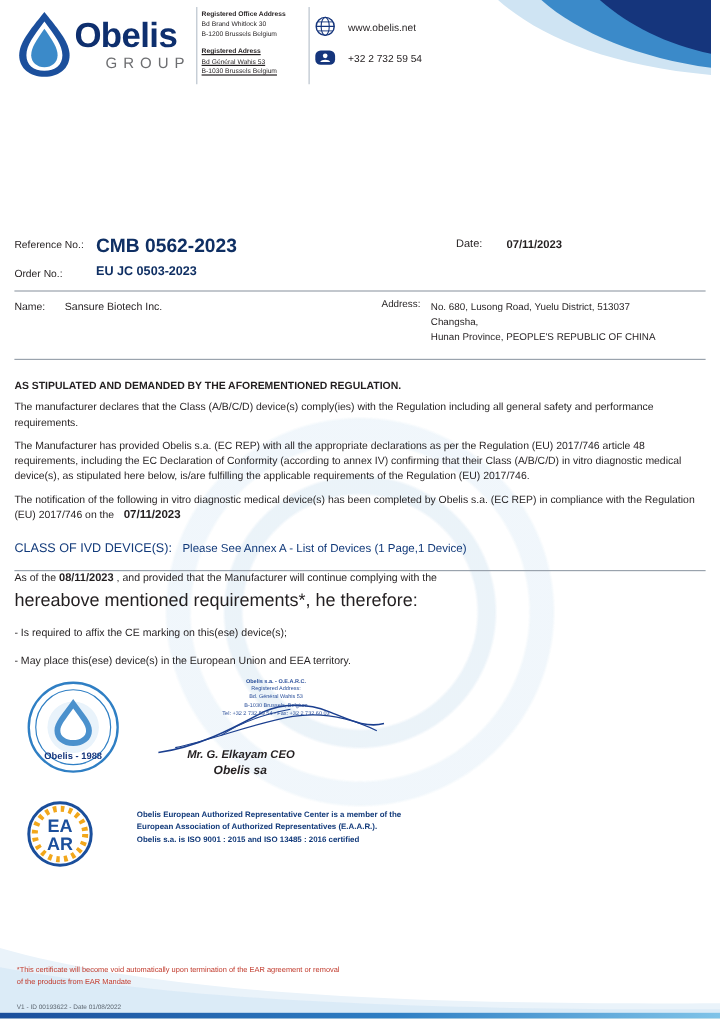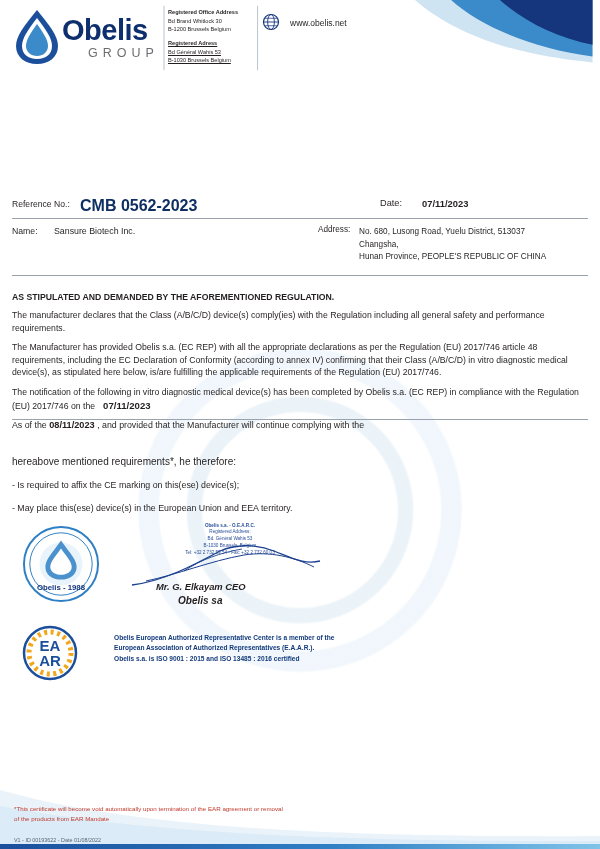--- a/index.html
+++ b/index.html
@@ -203,21 +203,21 @@
   }
   .class-value {
     position: absolute; left: 140px; top: 1px;
     font-size: 9.6px;
     color: #123a7a;
   }
   .asof {
     font-size: 8.8px;
   }
   .asof b { font-size: 9.2px; }
-  .asof2 { margin-top: 26px; font-size: 10px; }
+  .asof2 { margin-top: 6px; font-size: 15px; }
   .bullet { margin-top: 13px; font-size: 8.8px; }
   
   .sig-zone {
     position: relative;
     height: 92px;
     margin-top: 10px;
   }
   .seal {
     position: absolute;
     left: 10px;
@@ -364,35 +364,49 @@
           <svg width="18" height="18" viewBox="0 0 24 24">
             <circle cx="12" cy="12" r="10" fill="none" stroke="#15357c" stroke-width="1.6"></circle>
             <ellipse cx="12" cy="12" rx="4.5" ry="10" fill="none" stroke="#15357c" stroke-width="1.2"></ellipse>
             <line x1="2" y1="12" x2="22" y2="12" stroke="#15357c" stroke-width="1.2"></line>
             <line x1="3.5" y1="7" x2="20.5" y2="7" stroke="#15357c" stroke-width="1"></line>
             <line x1="3.5" y1="17" x2="20.5" y2="17" stroke="#15357c" stroke-width="1"></line>
           </svg>
         </span>
         <span class="txt">www.obelis.net</span>
       </div>
+      <div class="contact-row">
+        <span class="ic">
+          <svg width="18" height="18" viewBox="0 0 24 24">
+            <rect x="1" y="4" width="22" height="16" rx="6" fill="#15357c"></rect>
+            <circle cx="12" cy="10" r="2.6" fill="#ffffff"></circle>
+            <path d="M6.5,17 C7.5,13.6 16.5,13.6 17.5,17 Z" fill="#ffffff"></path>
+          </svg>
+        </span>
+        <span class="txt">+32 2 732 59 54</span>
+      </div>
     </div>
   </div>
 
   <div class="title1">CERTIFICATE OF</div>
   <div class="title2">IVDR NOTIFICATION</div>
 
   <div class="content">
 
     <div class="row-ref">
       <span class="lbl ref-label">Reference No.:</span>
       <span class="val ref-value">CMB 0562-2023</span>
       <span class="date-label">Date:</span>
       <span class="date-value">07/11/2023</span>
     </div>
 
+    <div class="row-order">
+      <span class="lbl order-label">Order No.:</span>
+      <span class="order-value">EU JC 0503-2023</span>
+    </div>
 
     <hr class="hr">
 
 
     <div class="row-name">
       <span class="name-label">Name:</span>
       <span class="name-value">Sansure Biotech Inc.</span>
       <span class="addr-label">Address:</span>
       <span class="addr-value">
         <span>No. 680, Lusong Road, Yuelu District, 513037</span><br>
@@ -404,20 +418,24 @@
     <hr class="hr">
 
     <div class="stipulated">AS STIPULATED AND DEMANDED BY THE AFOREMENTIONED REGULATION.</div>
 
     <div class="para">The manufacturer declares that the Class (A/B/C/D) device(s) comply(ies) with the Regulation including all general safety and performance requirements.</div>
     <div class="para">The Manufacturer has provided Obelis s.a. (EC REP) with all the appropriate declarations as per the Regulation (EU) 2017/746 article 48 requirements, including the EC Declaration of Conformity (according to annex IV) confirming that their Class (A/B/C/D) in vitro diagnostic medical device(s), as stipulated here below, is/are fulfilling the applicable requirements of the Regulation (EU) 2017/746.</div>
     <div class="para">
       <span>The notification of the following in vitro diagnostic medical device(s) has been completed by Obelis s.a. (EC REP) in compliance with the Regulation (EU) 2017/746 on the</span><span class="notif-date">07/11/2023</span>
     </div>
 
+    <div class="class-row">
+      <span class="class-label">CLASS OF IVD DEVICE(S):</span>
+      <span class="class-value">Please See Annex A - List of Devices (1 Page,1 Device)</span>
+    </div>
 
     <hr class="hr">
 
     <div class="asof">
       <span>As of the</span>
       <b>08/11/2023</b>
       <span>, and provided that the Manufacturer will continue complying with the</span>
     </div>
     <div class="asof2">hereabove mentioned requirements*, he therefore:</div>
     <div class="bullet">- Is required to affix the CE marking on this(ese) device(s);</div>

